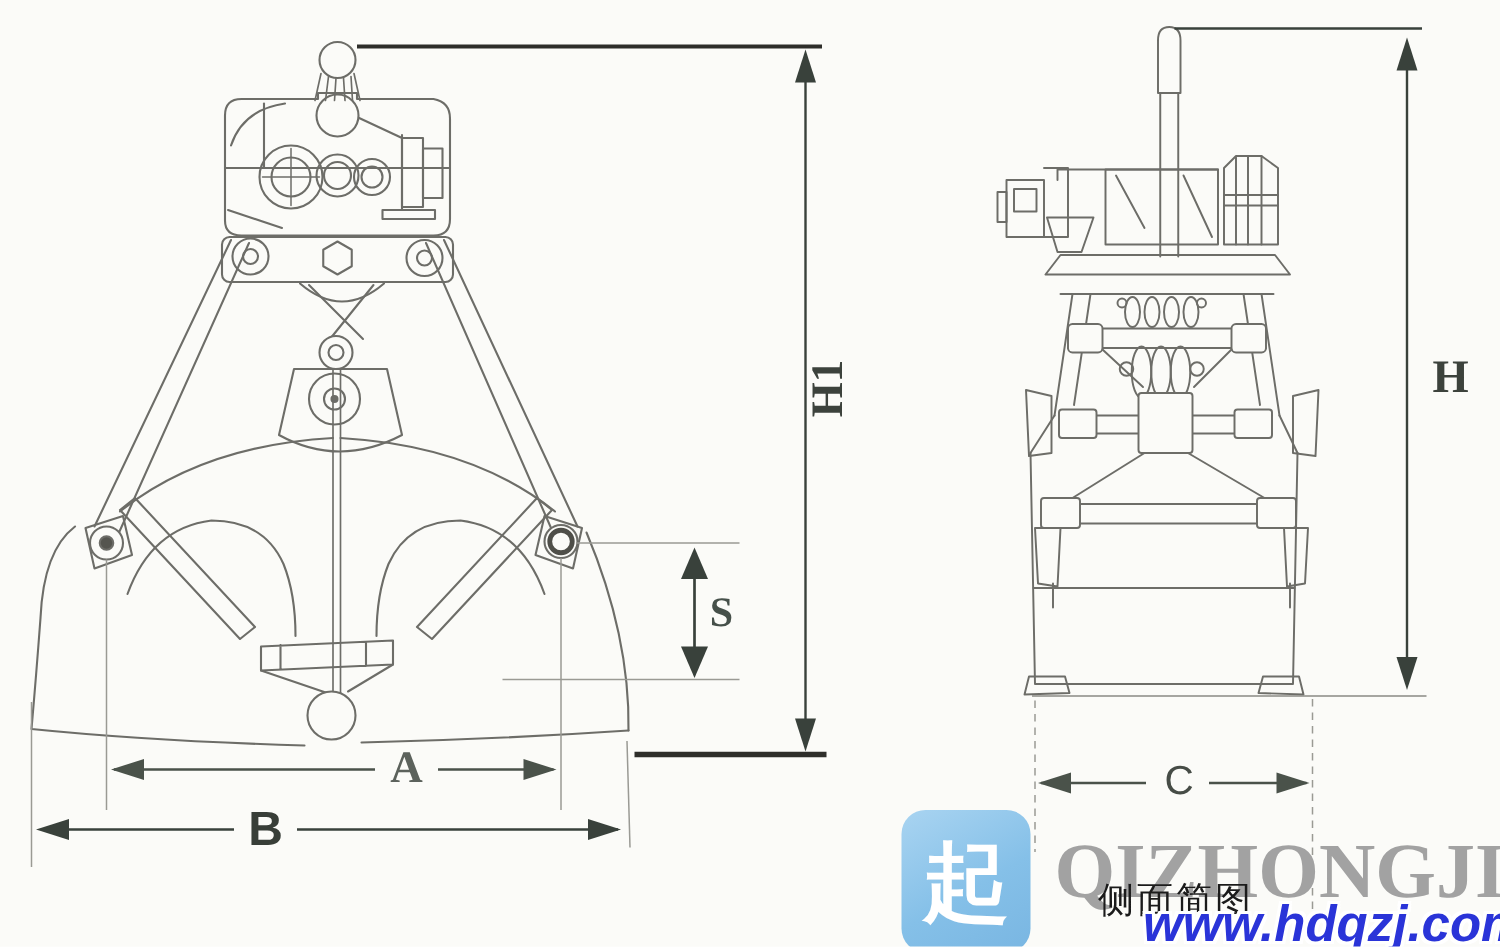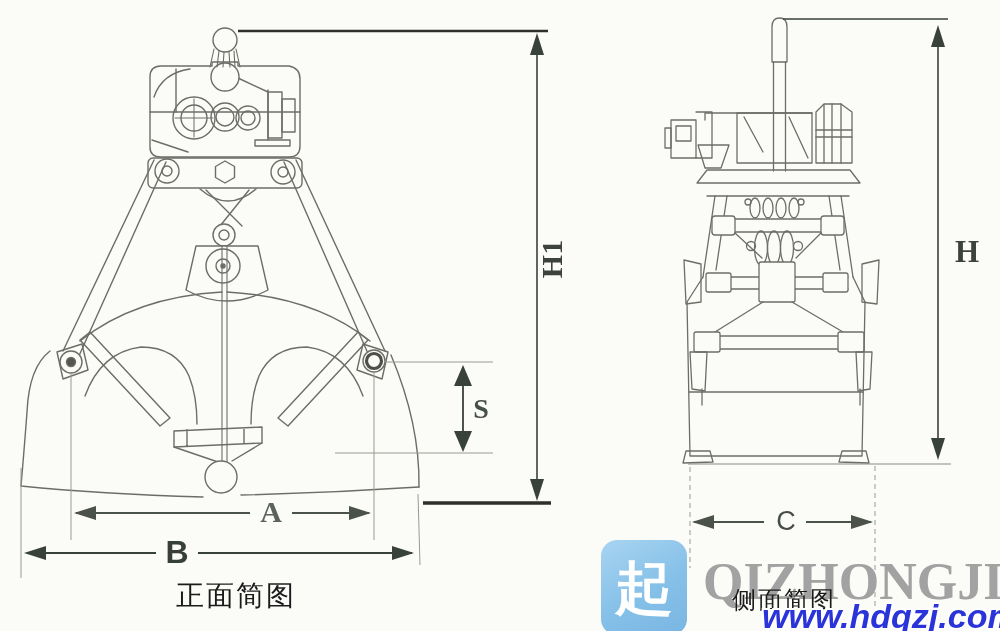--- a/index.html
+++ b/index.html
@@ -261,21 +261,20 @@
     </g>
   </svg>
 
   <div class="dim-label" id="lbl-h1">H1</div>
   <div class="dim-label" id="lbl-s">S</div>
   <div class="dim-label" id="lbl-a">A</div>
   <div class="dim-label" id="lbl-b">B</div>
   <div class="dim-label" id="lbl-h">H</div>
   <div class="dim-label" id="lbl-c">C</div>
 
-  <div class="caption" id="caption-front">正面简图</div>
   <div class="caption" id="caption-side">侧面简图</div>
 
   <div class="wm-brand">QIZHONGJI</div>
   <div class="wm-badge">
     <span>起</span>
   </div>
   <div class="wm-url">www.hdqzj.com</div>
 
 </div>
 

